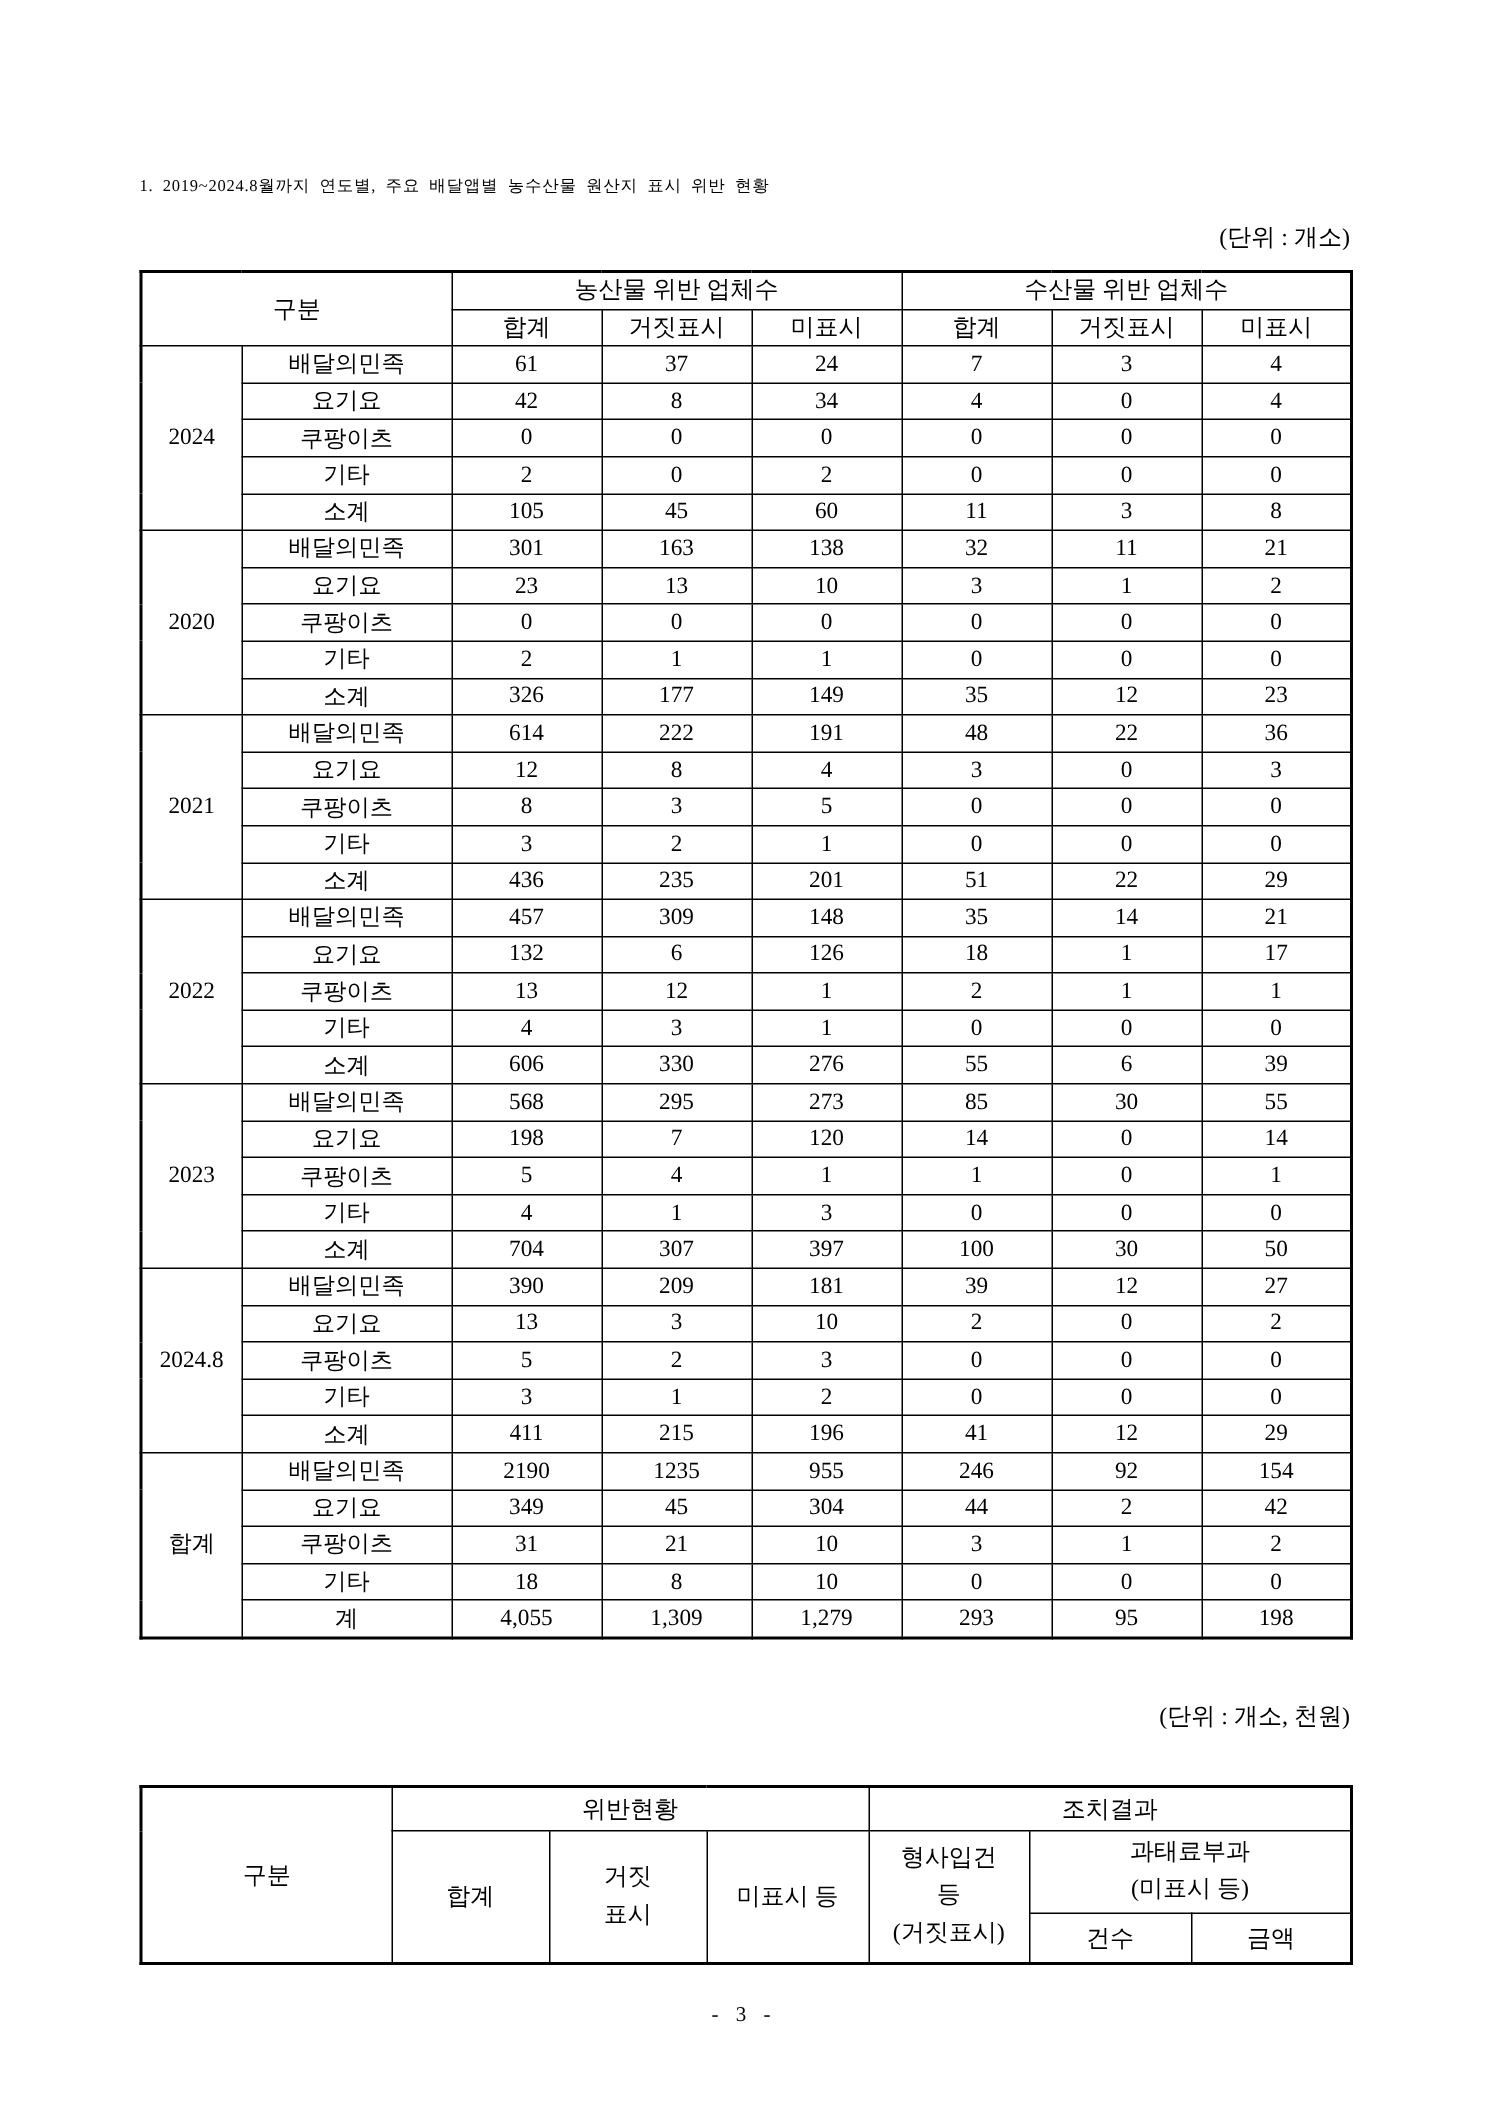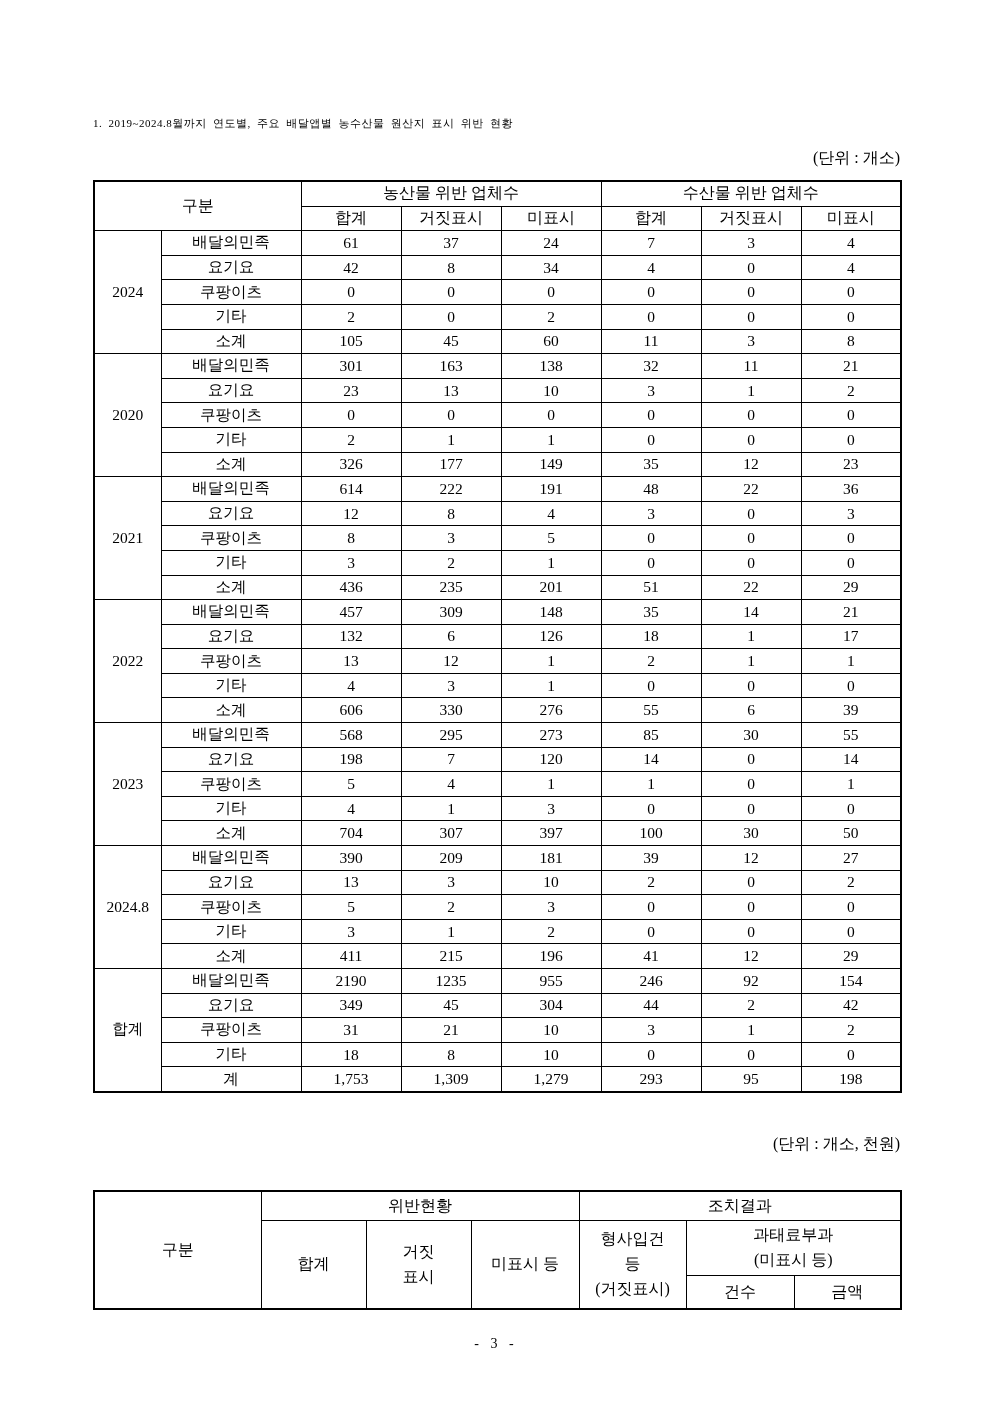--- a/index.html
+++ b/index.html
@@ -412,21 +412,21 @@
           <td>기타</td>
           <td>18</td>
           <td>8</td>
           <td>10</td>
           <td>0</td>
           <td>0</td>
           <td>0</td>
         </tr>
         <tr>
           <td>계</td>
-          <td>1,753</td>
+          <td>4,055</td>
           <td>1,309</td>
           <td>1,279</td>
           <td>293</td>
           <td>95</td>
           <td>198</td>
         </tr>
       </tbody>
   </table>
 
   <div class="unit-note" id="unit2">(단위 : 개소, 천원)</div>

